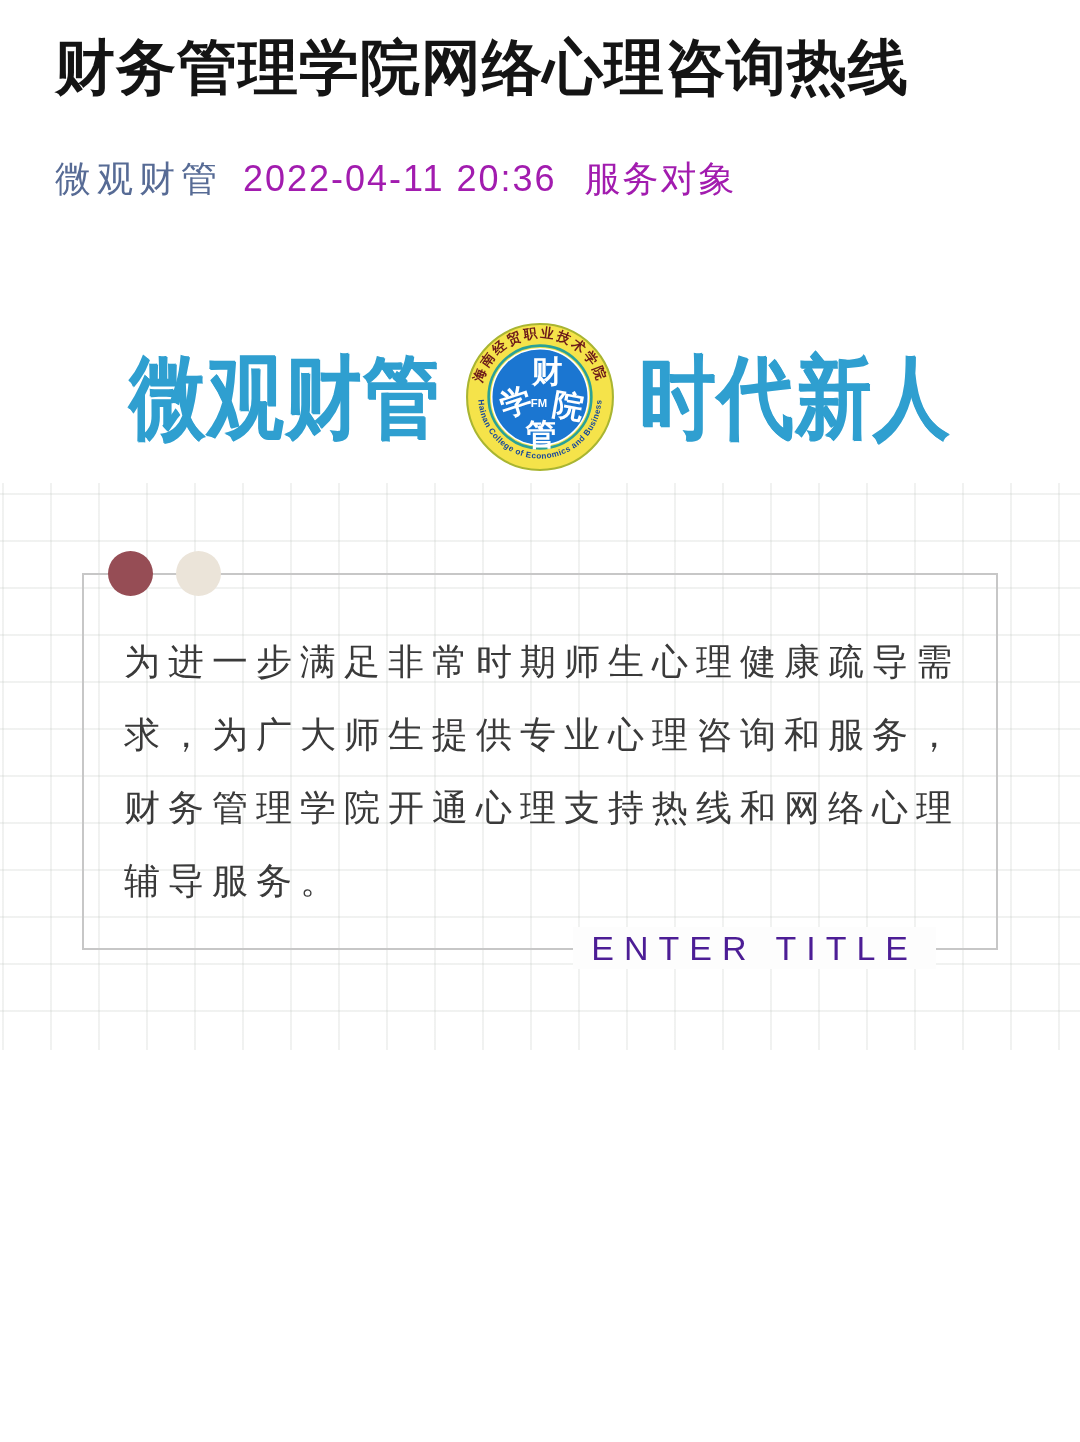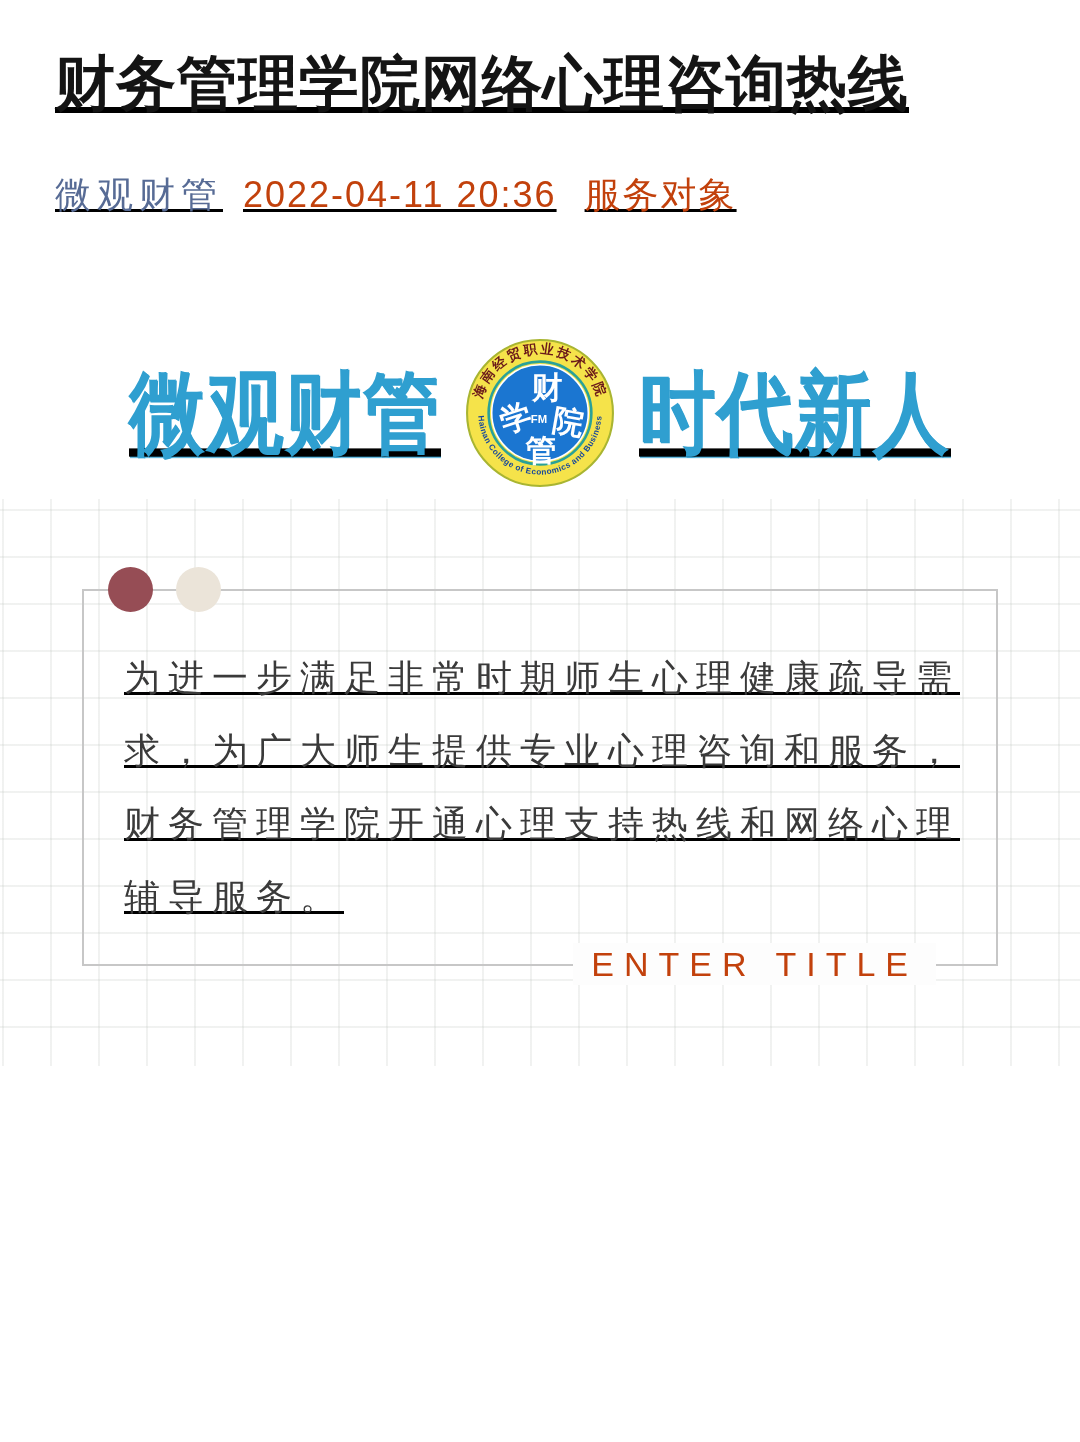--- a/index.html
+++ b/index.html
@@ -1,23 +1,22 @@
 <!DOCTYPE html>
 <html lang="zh"><head>
 <meta charset="utf-8">
 <style>
   html,body{margin:0;padding:0;background:#ffffff;}
   .page{
     position:relative;
     width:1080px;height:1050px;
-    margin:16px auto;
+    margin:0 auto;
     background:#ffffff;
     font-family:"Liberation Sans",sans-serif;
     overflow:hidden;
-    text-decoration:underline;
   }
   
   .article-title{
     margin:0;
     padding:30px 55px 0 55px;
     font-size:60px;
     line-height:1.25;
     font-weight:700;
     letter-spacing:1px;
     color:#141414;
@@ -30,21 +29,21 @@
     line-height:48px;
     white-space:nowrap;
   }
   .account-link{
     color:#576b95;
     letter-spacing:6px;
     margin-right:20px;
     cursor:pointer;
   }
   .meta-text{
-    color:#c2410c;
+    color:#a21caf;
     letter-spacing:2px;
     margin-right:28px;
   }
   
   .banner{
     margin-top:108px;
     height:172px;
     display:flex;
     align-items:center;
     justify-content:center;
@@ -99,21 +98,21 @@
   }
   .quote-caption{
     position:absolute;
     right:60px;
     bottom:-21px;
     padding:0 18px;
     background:#fdfdfd;
     font-size:34px;
     line-height:42px;
     letter-spacing:10px;
-    color:#c2410c;
+    color:#4c1d95;
     white-space:nowrap;
   }
   
   .section-heading{
     margin-top:162px;
     display:flex;
     align-items:center;
     justify-content:center;
     gap:27px;
   }

